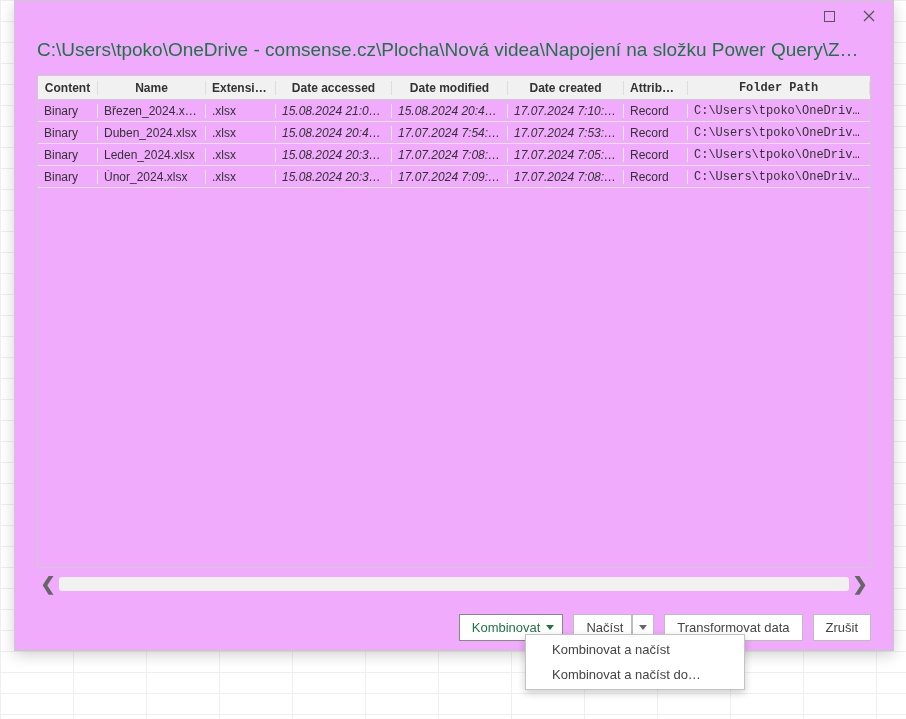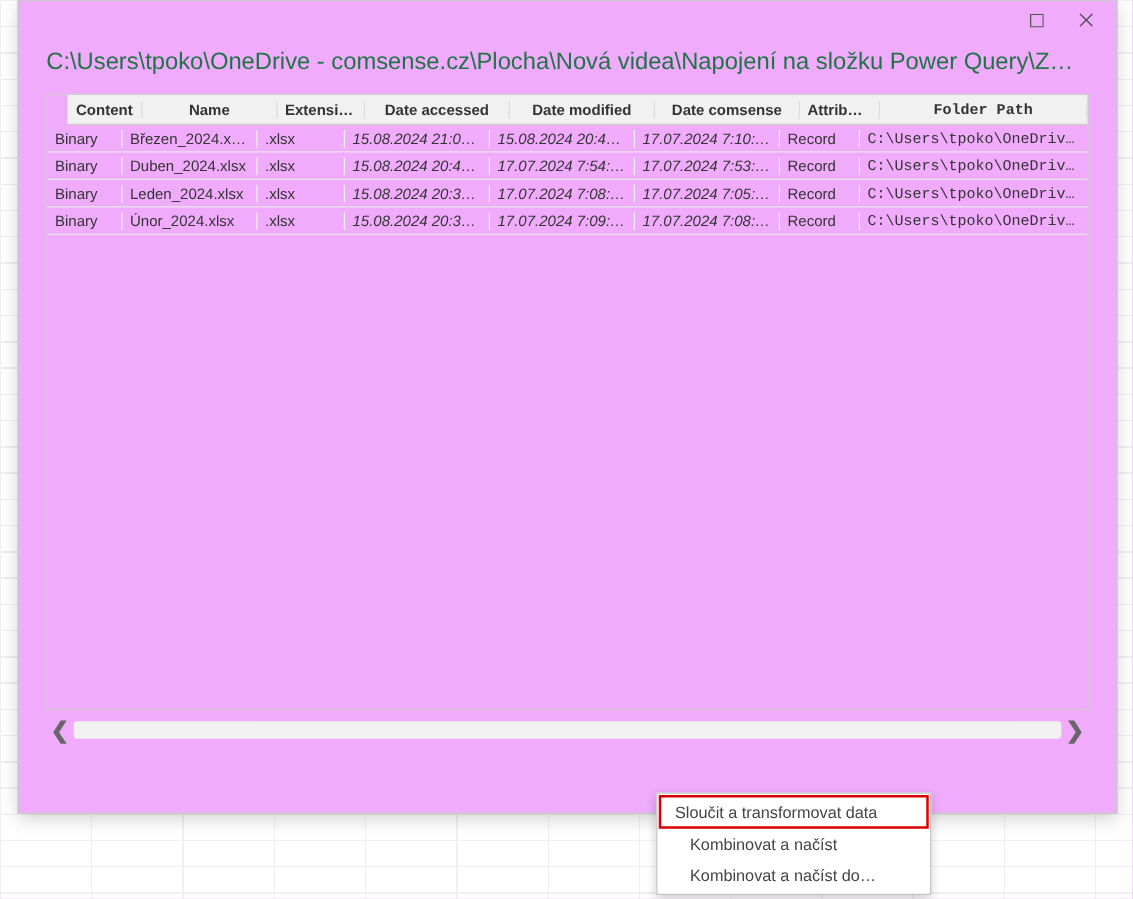--- a/index.html
+++ b/index.html
@@ -69,21 +69,20 @@
       border-bottom: 1px solid #e5e5e5;
       height: 22px;
       align-items: center;
     }
     .table-header {
       background: #f1f1f1;
       font-weight: 600;
       color: #333;
       border-bottom: 1px solid #ccc;
       height: 24px;
-      margin-left: 16px;
     }
     .cell {
       padding: 0 6px;
       border-right: 1px solid #eee;
       overflow: hidden;
       white-space: nowrap;
       text-overflow: ellipsis;
     }
     .table-header .cell { border-right: 1px solid #ddd; text-align: center; }
     .c-content   { width: 60px; }
@@ -205,21 +204,21 @@
 
     <div class="path-title">C:\Users\tpoko\OneDrive - comsense.cz\Plocha\Nová videa\Napojení na složku Power Query\Z…</div>
 
     <div class="table">
       <div class="table-row table-header">
         <div class="cell c-content">Content</div>
         <div class="cell c-name">Name</div>
         <div class="cell c-ext">Extension</div>
         <div class="cell c-accessed">Date accessed</div>
         <div class="cell c-modified">Date modified</div>
-        <div class="cell c-created">Date comsense</div>
+        <div class="cell c-created">Date created</div>
         <div class="cell c-attr">Attributes</div>
         <div class="cell c-folder">Folder Path</div>
       </div>
 
       <div class="table-row">
         <div class="cell c-content">Binary</div>
         <div class="cell c-name">Březen_2024.xlsx</div>
         <div class="cell c-ext">.xlsx</div>
         <div class="cell c-accessed">15.08.2024 21:03:17</div>
         <div class="cell c-modified">15.08.2024 20:49:11</div>
@@ -260,27 +259,42 @@
     </div>
 
     <div class="table-body-spacer"></div>
 
     <div class="h-scroll">
       <div class="chevron">❮</div>
       <div class="track"></div>
       <div class="chevron">❯</div>
     </div>
 
+    <div class="button-bar">
+      <div class="btn split primary">
+        <span>Kombinovat</span>
+        <span class="caret"></span>
+      </div>
+      <div class="btn split">
+        <span>Načíst</span>
+      </div>
+      <div class="btn small-arrow">
+        <span class="caret"></span>
+      </div>
+      <div class="btn">
+        <span>Transformovat data</span>
+      </div>
+      <div class="btn">
+        <span>Zrušit</span>
+      </div>
+    </div>
 
   </div>
 </div>
 
 <div class="dropdown">
-  <div class="dropdown-item highlight-box">
-    <span>Sloučit a transformovat data</span>
-  </div>
   <div class="dropdown-item">
     <span>Kombinovat a načíst</span>
   </div>
   <div class="dropdown-item">
     <span>Kombinovat a načíst do…</span>
   </div>
 </div>
 
 </body></html>

